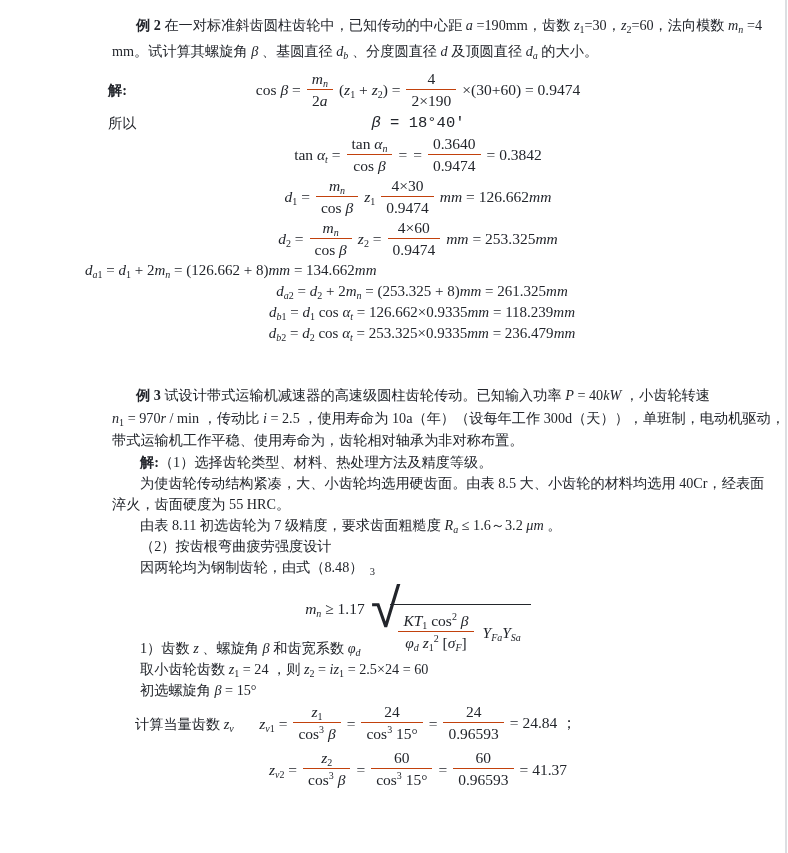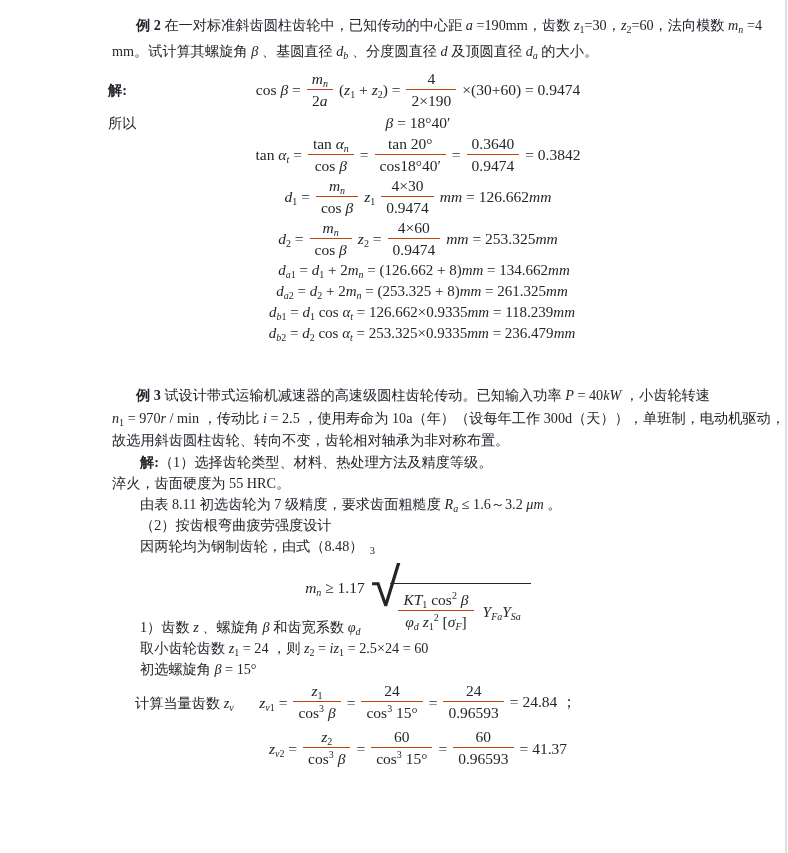--- a/index.html
+++ b/index.html
@@ -22,31 +22,31 @@
   .ind24{text-indent:24px;}
   .ind28{text-indent:28px;}
   .mt12{margin-top:12px;}
   .mt40{margin-top:40px;}
   .mt2{margin-top:2px;}
   .b{font-weight:700;}
   .eqrow{
     position:relative;display:flex;align-items:center;justify-content:center;
     padding-left:48px;font-size:15.5px;
   }
-  .h44{height:44px;}.h42{height:42px;}.h22{height:22px;}.h58{height:58px;}
+  .h44{height:44px;}.h42{height:42px;}.h22{height:22px;font-family:Liberation Mono, monospace;}.h58{height:58px;}
   .mt4{margin-top:4px;}
   .eqlabel{
     position:absolute;left:108px;top:50%;transform:translateY(-50%);
     font-size:14.2px;padding-left:0;text-indent:0;
   }
   .eqlabel.zv{left:135px;top:12px;transform:none;}
   .eq{display:inline-flex;align-items:center;}
   .eq > span{margin:0 3px;}
   .eqline{font-size:15px;line-height:21px;white-space:nowrap;}
-  .eqline.left{margin-left:60px;text-align:center;}
+  .eqline.left{margin-left:85px;}
   .eqline.center{text-align:center;padding-left:56px;}
   .frac{display:inline-block;vertical-align:middle;text-align:center;margin:0 4px;position:relative;top:-1px;}
   .frac .num{display:block;border-bottom:1px solid #c2410c;padding:0 5px 2px;line-height:17px;}
   .frac .den{display:block;padding:2px 5px 0;line-height:17px;}
   sub{font-size:10px;vertical-align:-3px;line-height:0;}
   sup{font-size:10px;vertical-align:6px;line-height:0;}
   .root{display:inline-flex;align-items:center;position:relative;margin-left:6px;}
   .ridx{position:absolute;left:-1px;top:6px;font-size:10.5px;}
   .rsign{font-size:54px;line-height:1;font-family:"DejaVu Sans",sans-serif;font-weight:100;}
   .rbody{
@@ -92,24 +92,20 @@
   </div>
 
   <div class="eqrow h42">
     <span class="eq">
       <span>tan <i>α<sub>t</sub></i> =</span>
       <span class="frac">
           <span class="num">tan <i>α<sub>n</sub></i></span>
           <span class="den">cos <i>β</i></span>
         </span>
       <span>=</span>
-      <span class="frac">
-          <span class="num">tan 20°</span>
-          <span class="den">cos18°40′</span>
-        </span>
       <span>=</span>
       <span class="frac">
           <span class="num">0.3640</span>
           <span class="den">0.9474</span>
         </span>
       <span>= 0.3842</span>
     </span>
   </div>
 
   <div class="eqrow h42">
@@ -146,25 +142,26 @@
 
   <div class="eqline left"><i>d</i><sub><i>a</i>1</sub> = <i>d</i><sub>1</sub> + 2<i>m<sub>n</sub></i> = (126.662 + 8)<i>mm</i> = 134.662<i>mm</i></div>
   <div class="eqline center"><i>d</i><sub><i>a</i>2</sub> = <i>d</i><sub>2</sub> + 2<i>m<sub>n</sub></i> = (253.325 + 8)<i>mm</i> = 261.325<i>mm</i></div>
   <div class="eqline center"><i>d</i><sub><i>b</i>1</sub> = <i>d</i><sub>1</sub> cos <i>α<sub>t</sub></i> = 126.662×0.9335<i>mm</i> = 118.239<i>mm</i></div>
   <div class="eqline center"><i>d</i><sub><i>b</i>2</sub> = <i>d</i><sub>2</sub> cos <i>α<sub>t</sub></i> = 253.325×0.9335<i>mm</i> = 236.479<i>mm</i></div>
 
   <div class="line lh225 ind24 mt40">
     <span class="b">例 3</span><span> 试设计带式运输机减速器的高速级圆柱齿轮传动。已知输入功率 <i>P</i> = 40<i>kW</i> ，小齿轮转速</span>
   </div>
   <div class="line lh225"><i>n</i><sub>1</sub> = 970<i>r</i> / min ，传动比 <i>i</i> = 2.5 ，使用寿命为 10a（年）（设每年工作 300d（天）），单班制，电动机驱动，</div>
-  <div class="line lh225">故选用斜齿圆柱齿轮、转向不变，齿轮相对轴承为非对称布置。</div>
+  <div class="line lh225">带式运输机工作平稳、使用寿命为，齿轮相对轴承为非对称布置。</div>
 
   <div class="line ind28">
     <span class="b">解:</span><span>（1）选择齿轮类型、材料、热处理方法及精度等级。</span>
   </div>
+  <div class="line ind28">为使齿轮传动结构紧凑，大、小齿轮均选用硬齿面。由表 8.5 大、小齿轮的材料均选用 40Cr，经表面</div>
   <div class="line">淬火，齿面硬度为 55 HRC。</div>
   <div class="line ind28">由表 8.11 初选齿轮为 7 级精度，要求齿面粗糙度 <i>R<sub>a</sub></i> ≤ 1.6～3.2 <i>μm</i> 。</div>
   <div class="line ind28">（2）按齿根弯曲疲劳强度设计</div>
   <div class="line ind28">因两轮均为钢制齿轮，由式（8.48）</div>
 
   <div class="eqrow h58 mt2">
     <span class="eq">
       <span><i>m<sub>n</sub></i> ≥ 1.17</span>
       <span class="root">
         <span class="ridx">3</span>

